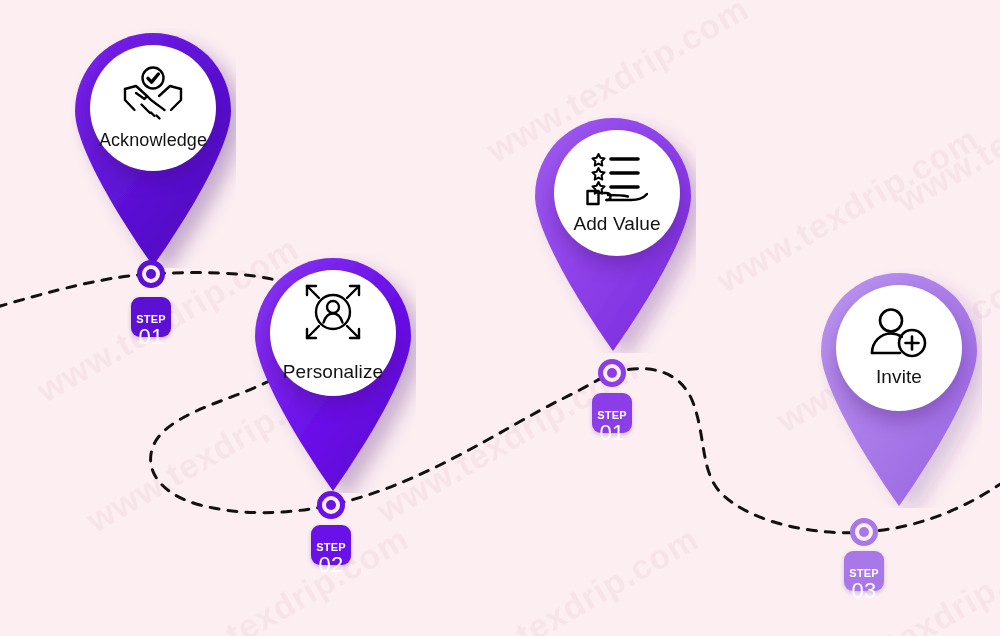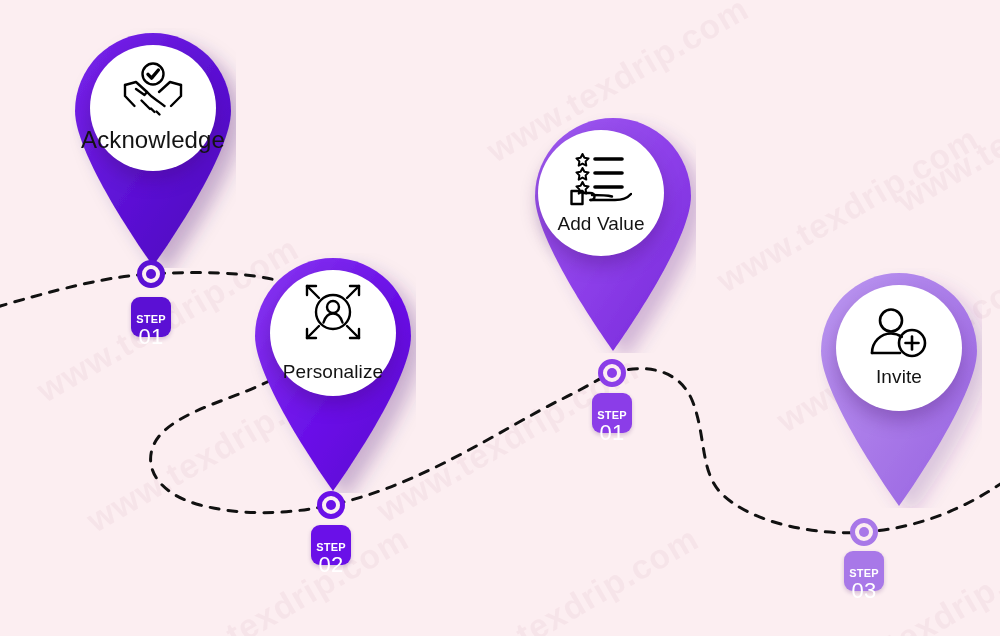--- a/index.html
+++ b/index.html
@@ -187,21 +187,21 @@
             <path d="M2 23 L2 34 L11.5 44"></path>
             <path d="M58 23 L47 20 L36 30"></path>
             <path d="M58 23 L58 34 L48 44"></path>
             <path d="M24 30 c3 3.5 7 6.5 10 8.5 c3 2 5.5 4 7.5 5.5"></path>
             <path d="M18.5 38.5 l4 4"></path>
             <path d="M23 43 l4 4"></path>
             <path d="M28 46.5 l3.5 3.5"></path>
             <path d="M33.5 49.5 l3 3"></path>
           </svg>
         </span>
-        <span class="pin-label" style="font-size:24px; margin-top:6px;">Acknowledge</span>
+        <span class="pin-label" style="font-size:18px; margin-top:6px;">Acknowledge</span>
       </div>
     </div>
   </div>
 
   <div class="node" style="left:137px; top:260px; width:28px; height:28px; border:5px solid #5b10d4;">
     <span class="node-dot" style="width:10px; height:10px; background:#5b10d4;"></span>
   </div>
 
   <div class="badge" style="left:131px; top:297px; width:40px; height:40px; background:#5b10d4;">
     <span class="badge-word">STEP</span>
@@ -265,21 +265,21 @@
             <stop offset="0%" stop-color="#a05cf0"></stop>
             <stop offset="55%" stop-color="#8b3de8"></stop>
             <stop offset="100%" stop-color="#7526d8"></stop>
           </linearGradient>
           <filter id="sh2" x="-40%" y="-20%" width="190%" height="160%">
             <feDropShadow dx="12" dy="10" stdDeviation="9" flood-color="#4a1080" flood-opacity="0.24"></feDropShadow>
           </filter>
         </defs>
         <path filter="url(#sh2)" fill="url(#g2)" d="M83 238 C 83 238, 5 130, 5 83 A 78 78 0 1 1 161 83 C 161 130, 83 238, 83 238 Z"></path>
       </svg>
-      <div class="disc" style="left:8px; top:17px; width:126px; height:126px;align-items:center;">
+      <div class="disc" style="left:24px; top:17px; width:126px; height:126px;align-items:center;">
         <span class="pin-icon">
           <svg width="62" height="56" viewBox="0 0 62 56" fill="none" stroke="#000" stroke-width="2.4" stroke-linecap="round" stroke-linejoin="round">
             <path d="M12.5 3 l1.9 3.8 4.2 .6 -3 3 .7 4.2 -3.8 -2 -3.8 2 .7 -4.2 -3 -3 4.2 -.6 Z" stroke-width="2"></path>
             <path d="M12.5 17 l1.9 3.8 4.2 .6 -3 3 .7 4.2 -3.8 -2 -3.8 2 .7 -4.2 -3 -3 4.2 -.6 Z" stroke-width="2"></path>
             <path d="M12.5 31 l1.9 3.8 4.2 .6 -3 3 .7 4.2 -3.8 -2 -3.8 2 .7 -4.2 -3 -3 4.2 -.6 Z" stroke-width="2"></path>
             <path d="M25 8 L52 8" stroke-width="3.6"></path>
             <path d="M25 22 L52 22" stroke-width="3.6"></path>
             <path d="M25 36 L52 36" stroke-width="3.6"></path>
             <rect x="1.5" y="40" width="11" height="13"></rect>
             <path d="M12.5 42 L20 42 c3 0 4.5 1.5 4.5 3.5 0 2 -1.5 3.5 -4 3.5"></path>

